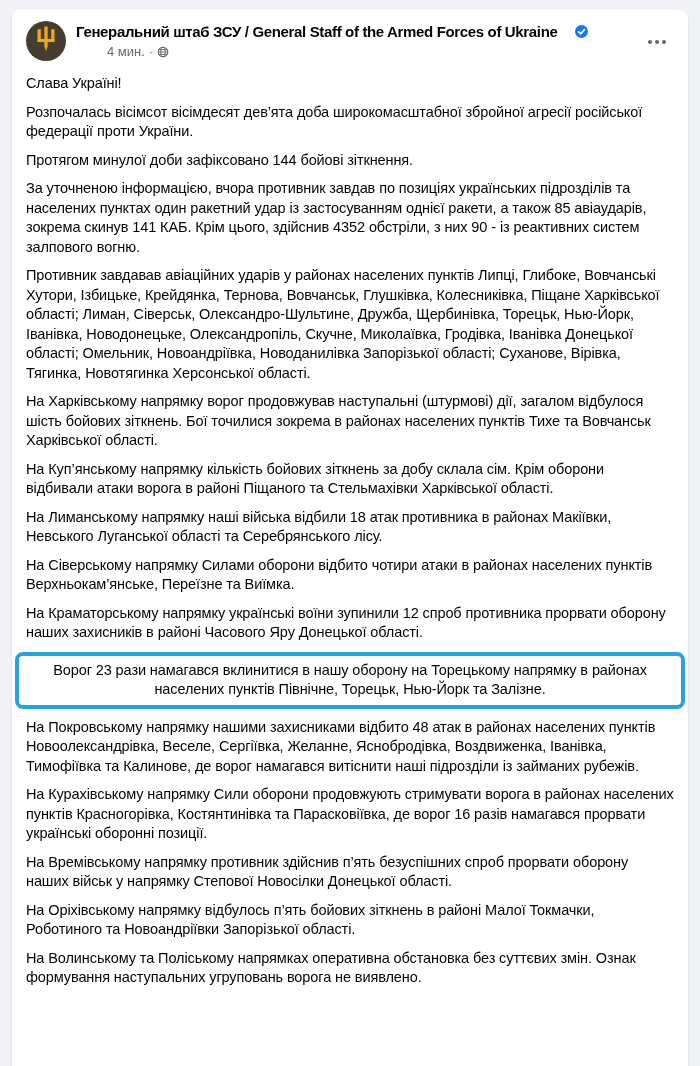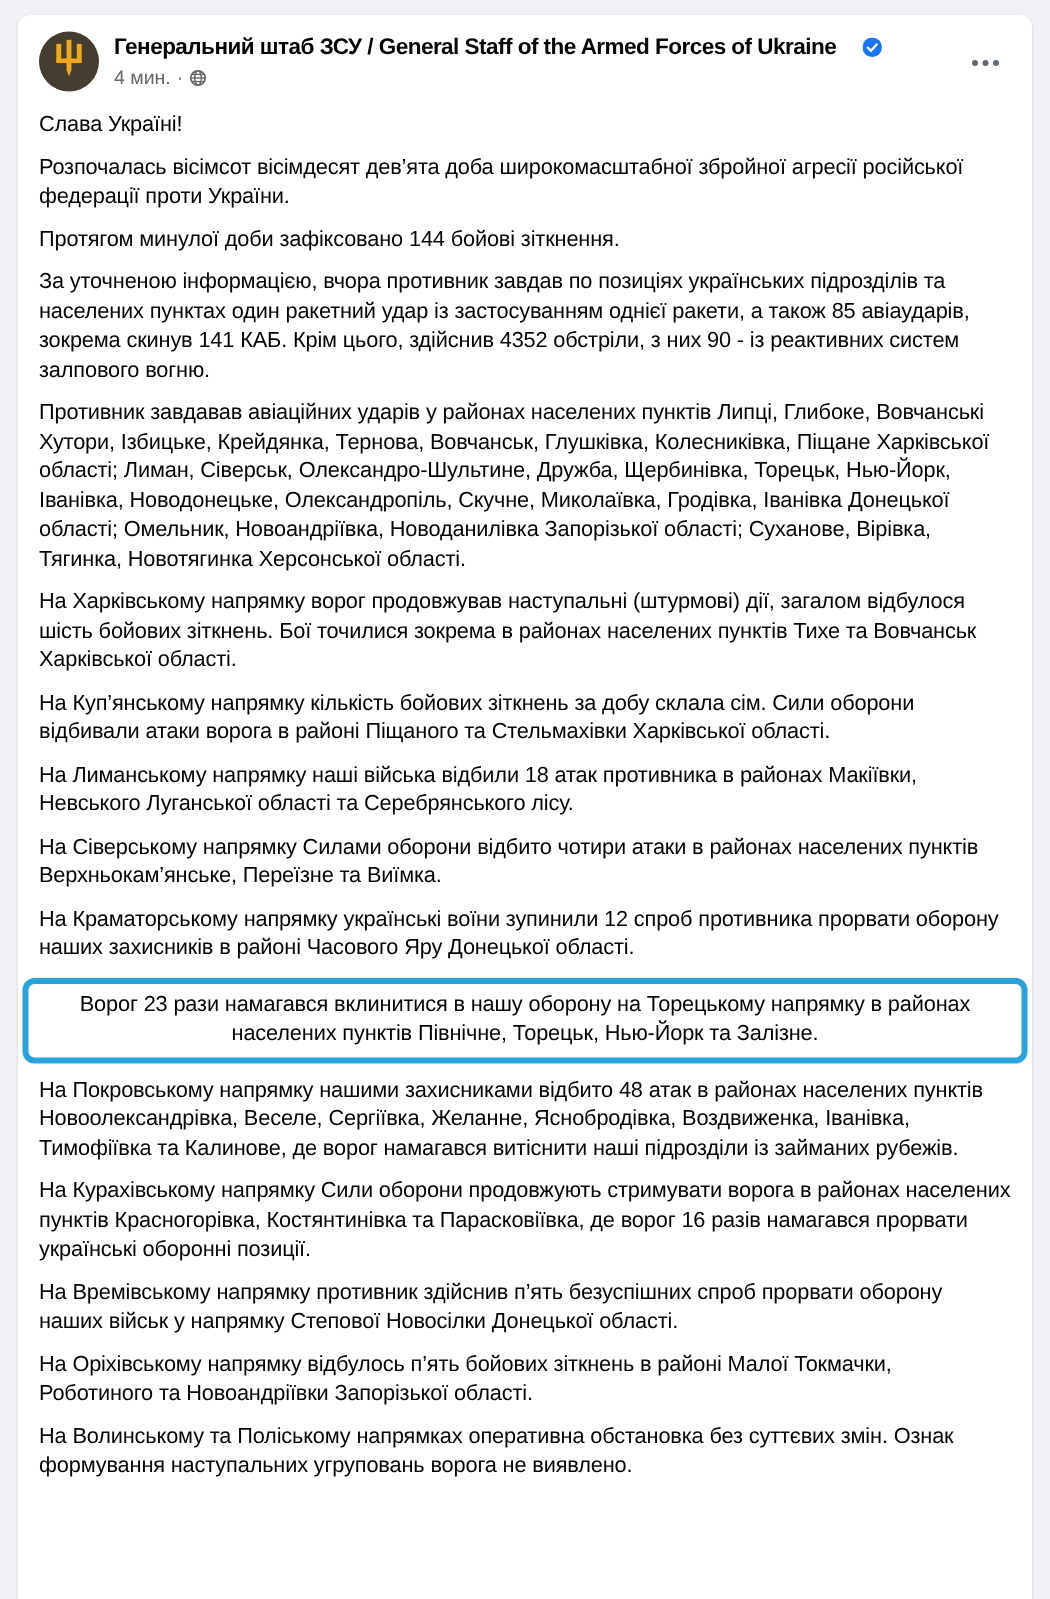--- a/index.html
+++ b/index.html
@@ -40,21 +40,21 @@
   .name-row{display:flex;align-items:center;gap:18px;white-space:nowrap;}
   .page-name{
     font-size:15px;font-weight:700;color:var(--text);
     line-height:19px;letter-spacing:-0.35px;cursor:pointer;
   }
   .badge-circle{fill:var(--verified);}
   .meta-row{
     display:flex;align-items:center;gap:4px;
     color:var(--muted);font-size:13px;line-height:16px;margin-top:3px;
   }
-  .meta-row .ts{cursor:pointer;}
+  .meta-row .ts{cursor:pointer;margin-left:31px;}
   .globe{stroke:var(--muted);fill:none;}
   .more-btn{
     position:absolute;right:18px;top:22px;
     display:flex;gap:3px;align-items:center;
     padding:8px 4px;border-radius:50%;cursor:pointer;
   }
   .more-btn i{
     width:4px;height:4px;border-radius:50%;background:#606770;display:block;
   }
   .content{padding:4px 14px 12px 14px;}
@@ -123,21 +123,21 @@
     </div>
   </div>
 
   <div class="content">
       <p>Слава Україні!</p>
       <p>Розпочалась вісімсот вісімдесят дев’ята доба широкомасштабної збройної агресії російської федерації проти України.</p>
       <p>Протягом минулої доби зафіксовано 144 бойові зіткнення.</p>
       <p>За уточненою інформацією, вчора противник завдав по позиціях українських підрозділів та населених пунктах один ракетний удар із застосуванням однієї ракети, а також 85 авіаударів, зокрема скинув 141 КАБ. Крім цього, здійснив 4352 обстріли, з них 90 - із реактивних систем залпового вогню.</p>
       <p>Противник завдавав авіаційних ударів у районах населених пунктів Липці, Глибоке, Вовчанські Хутори, Ізбицьке, Крейдянка, Тернова, Вовчанськ, Глушківка, Колесниківка, Піщане Харківської області; Лиман, Сіверськ, Олександро-Шультине, Дружба, Щербинівка, Торецьк, Нью-Йорк, Іванівка, Новодонецьке, Олександропіль, Скучне, Миколаївка, Гродівка, Іванівка Донецької області; Омельник, Новоандріївка, Новоданилівка Запорізької області; Суханове, Вірівка, Тягинка, Новотягинка Херсонської області.</p>
       <p>На Харківському напрямку ворог продовжував наступальні (штурмові) дії, загалом відбулося шість бойових зіткнень. Бої точилися зокрема в районах населених пунктів Тихе та Вовчанськ Харківської області.</p>
-      <p>На Куп’янському напрямку кількість бойових зіткнень за добу склала сім. Сили оборони відбивали атаки ворога в районі Піщаного та Стельмахівки Харківської області.</p>
+      <p>На Куп’янському напрямку кількість бойових зіткнень за добу склала сім. Крім оборони відбивали атаки ворога в районі Піщаного та Стельмахівки Харківської області.</p>
       <p>На Лиманському напрямку наші війська відбили 18 атак противника в районах Макіївки, Невського Луганської області та Серебрянського лісу.</p>
       <p>На Сіверському напрямку Силами оборони відбито чотири атаки в районах населених пунктів Верхньокам’янське, Переїзне та Виїмка.</p>
       <p>На Краматорському напрямку українські воїни зупинили 12 спроб противника прорвати оборону наших захисників в районі Часового Яру Донецької області.</p>
       <div class="highlight-box">
         <p>Ворог 23 рази намагався вклинитися в нашу оборону на Торецькому напрямку в районах населених пунктів Північне, Торецьк, Нью-Йорк та Залізне.</p>
       </div>
       <p>На Покровському напрямку нашими захисниками відбито 48 атак в районах населених пунктів Новоолександрівка, Веселе, Сергіївка, Желанне, Яснобродівка, Воздвиженка, Іванівка, Тимофіївка та Калинове, де ворог намагався витіснити наші підрозділи із займаних рубежів.</p>
       <p>На Курахівському напрямку Сили оборони продовжують стримувати ворога в районах населених пунктів Красногорівка, Костянтинівка та Парасковіївка, де ворог 16 разів намагався прорвати українські оборонні позиції.</p>
       <p>На Времівському напрямку противник здійснив п’ять безуспішних спроб прорвати оборону наших військ у напрямку Степової Новосілки Донецької області.</p>
       <p>На Оріхівському напрямку відбулось п’ять бойових зіткнень в районі Малої Токмачки, Роботиного та Новоандріївки Запорізької області.</p>

